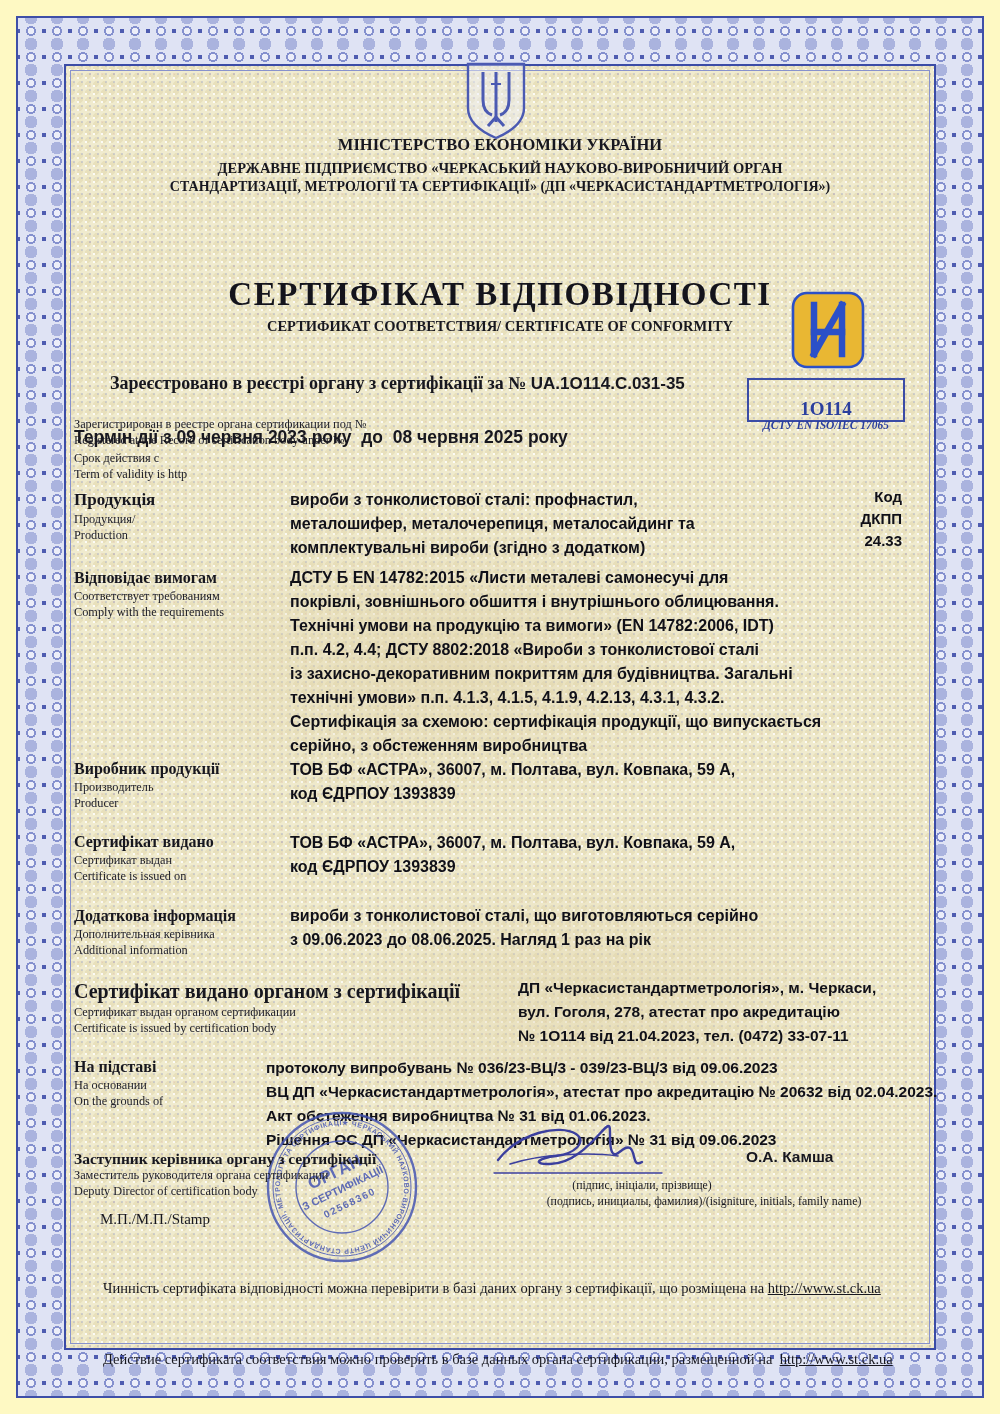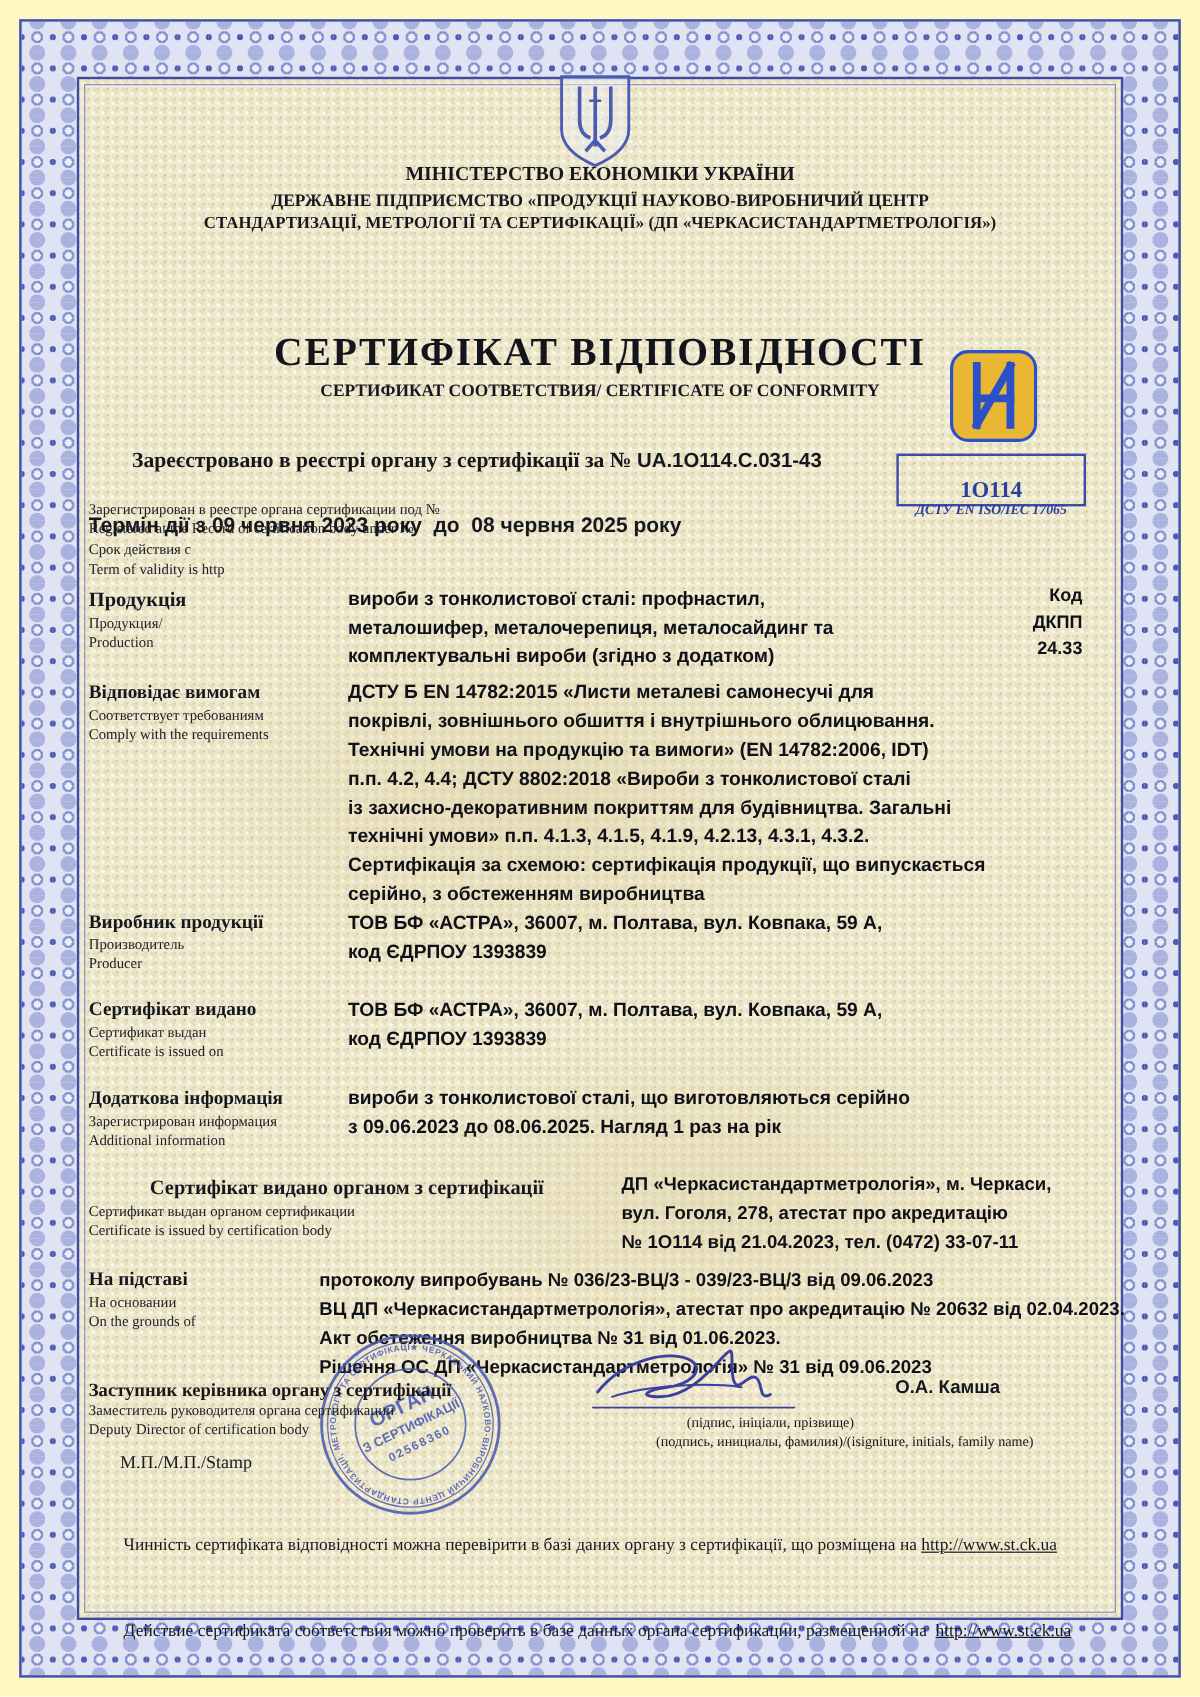--- a/index.html
+++ b/index.html
@@ -74,42 +74,42 @@
           <path d="M25,12 V40 Q25,52 34,55"></path>
           <path d="M51,12 V40 Q51,52 42,55"></path>
           <path d="M30,66 L38,57 L46,66"></path>
           <path d="M33,24 H43" stroke-width="2"></path>
         </g>
       </svg>
     </div>
 
     <div class="abs ctr hdr" style="top:68px;">
       <div style="font-size:16.5px; margin-bottom:4px;">МІНІСТЕРСТВО ЕКОНОМІКИ УКРАЇНИ</div>
-      <div style="font-size:14.5px;">ДЕРЖАВНЕ ПІДПРИЄМСТВО «ПРОДУКЦІЇ НАУКОВО-ВИРОБНИЧИЙ ЦЕНТР</div>
+      <div style="font-size:14.5px;">ДЕРЖАВНЕ ПІДПРИЄМСТВО «ЧЕРКАСЬКИЙ НАУКОВО-ВИРОБНИЧИЙ ОРГАН</div>
       <div style="font-size:14px;">СТАНДАРТИЗАЦІЇ, МЕТРОЛОГІЇ ТА СЕРТИФІКАЦІЇ» (ДП «ЧЕРКАСИСТАНДАРТМЕТРОЛОГІЯ»)</div>
     </div>
 
     <div class="abs ctr serifB" style="top:210px; font-size:33px; letter-spacing:1.5px; color:#14141c;">СЕРТИФІКАТ ВІДПОВІДНОСТІ</div>
     <div class="abs ctr serifB" style="top:252px; font-size:14.5px;">СЕРТИФИКАТ СООТВЕТСТВИЯ/ CERTIFICATE OF CONFORMITY</div>
 
     <div class="abs" style="left:724px; top:224px; width:76px; height:80px;">
       <svg width="76" height="80" viewBox="0 0 76 80">
         <rect x="3" y="3" width="70" height="74" rx="14" fill="#e9b733" stroke="#2b50c8" stroke-width="2.6"></rect>
         <g stroke="#2b50c8" stroke-width="6.5" fill="none" stroke-linecap="square">
           <path d="M24,15 V64"></path>
           <path d="M52,15 V64"></path>
           <path d="M52,15 L24,64"></path>
           <path d="M24,42 H52"></path>
         </g>
       </svg>
     </div>
 
     <div class="abs" style="left:8px; top:286px; width:660px;">
       <div style="font-size:18px; white-space:pre-wrap;">
-        <span class="serifB">Зареєстровано в реєстрі органу з сертифікації за № </span><span class="sansB" style="font-size:17px;">UA.1О114.С.031-43</span>
+        <span class="serifB">Зареєстровано в реєстрі органу з сертифікації за № </span><span class="sansB" style="font-size:17px;">UA.1О114.С.031-35</span>
       </div>
       <div class="sub" style="margin-top:2px;">Зарегистрирован в реестре органа сертификации под №</div>
       <div class="sub">Registered at the Record of certification body under №</div>
     </div>
 
     <div class="abs accr-box serifB" style="left:681px; top:312px; width:158px; height:44px;">
       <div style="font-size:19px; line-height:1.05;">1О114</div>
       <div style="font-size:11.5px;font-style:italic;">ДСТУ EN ISO/IEC 17065</div>
     </div>
 
@@ -156,28 +156,28 @@
     <div class="abs field-label" style="top:767px;">
       <div class="label-uk">Сертифікат видано</div>
       <div class="sub">Сертификат выдан</div>
       <div class="sub">Certificate is issued on</div>
     </div>
     <div class="abs field-value val" style="top:765px;">ТОВ БФ «АСТРА», 36007, м. Полтава, вул. Ковпака, 59 А,
 код ЄДРПОУ 1393839</div>
 
     <div class="abs field-label" style="top:841px; width:230px;">
       <div class="label-uk">Додаткова інформація</div>
-      <div class="sub">Зарегистрирован информация</div>
+      <div class="sub">Дополнительная керівника</div>
       <div class="sub">Additional information</div>
     </div>
     <div class="abs field-value val" style="top:838px;">вироби з тонколистової сталі, що виготовляються серійно
 з 09.06.2023 до 08.06.2025. Нагляд 1 раз на рік</div>
 
     <div class="abs" style="left:8px; top:914px; width:430px;">
-      <div class="label-uk" style="font-size:17px;text-align:center;">Сертифікат видано органом з сертифікації</div>
+      <div class="label-uk" style="font-size:20px;">Сертифікат видано органом з сертифікації</div>
       <div class="sub">Сертификат выдан органом сертификации</div>
       <div class="sub">Certificate is issued by certification body</div>
     </div>
     <div class="abs val" style="left:452px; top:910px; width:400px; font-size:15.5px; line-height:1.55;">ДП «Черкасистандартметрологія», м. Черкаси,
 вул. Гоголя, 278, атестат про акредитацію
 № 1О114 від 21.04.2023, тел. (0472) 33-07-11</div>
 
     <div class="abs" style="left:8px; top:992px; width:190px;">
       <div class="label-uk">На підставі</div>
       <div class="sub">На основании</div>

